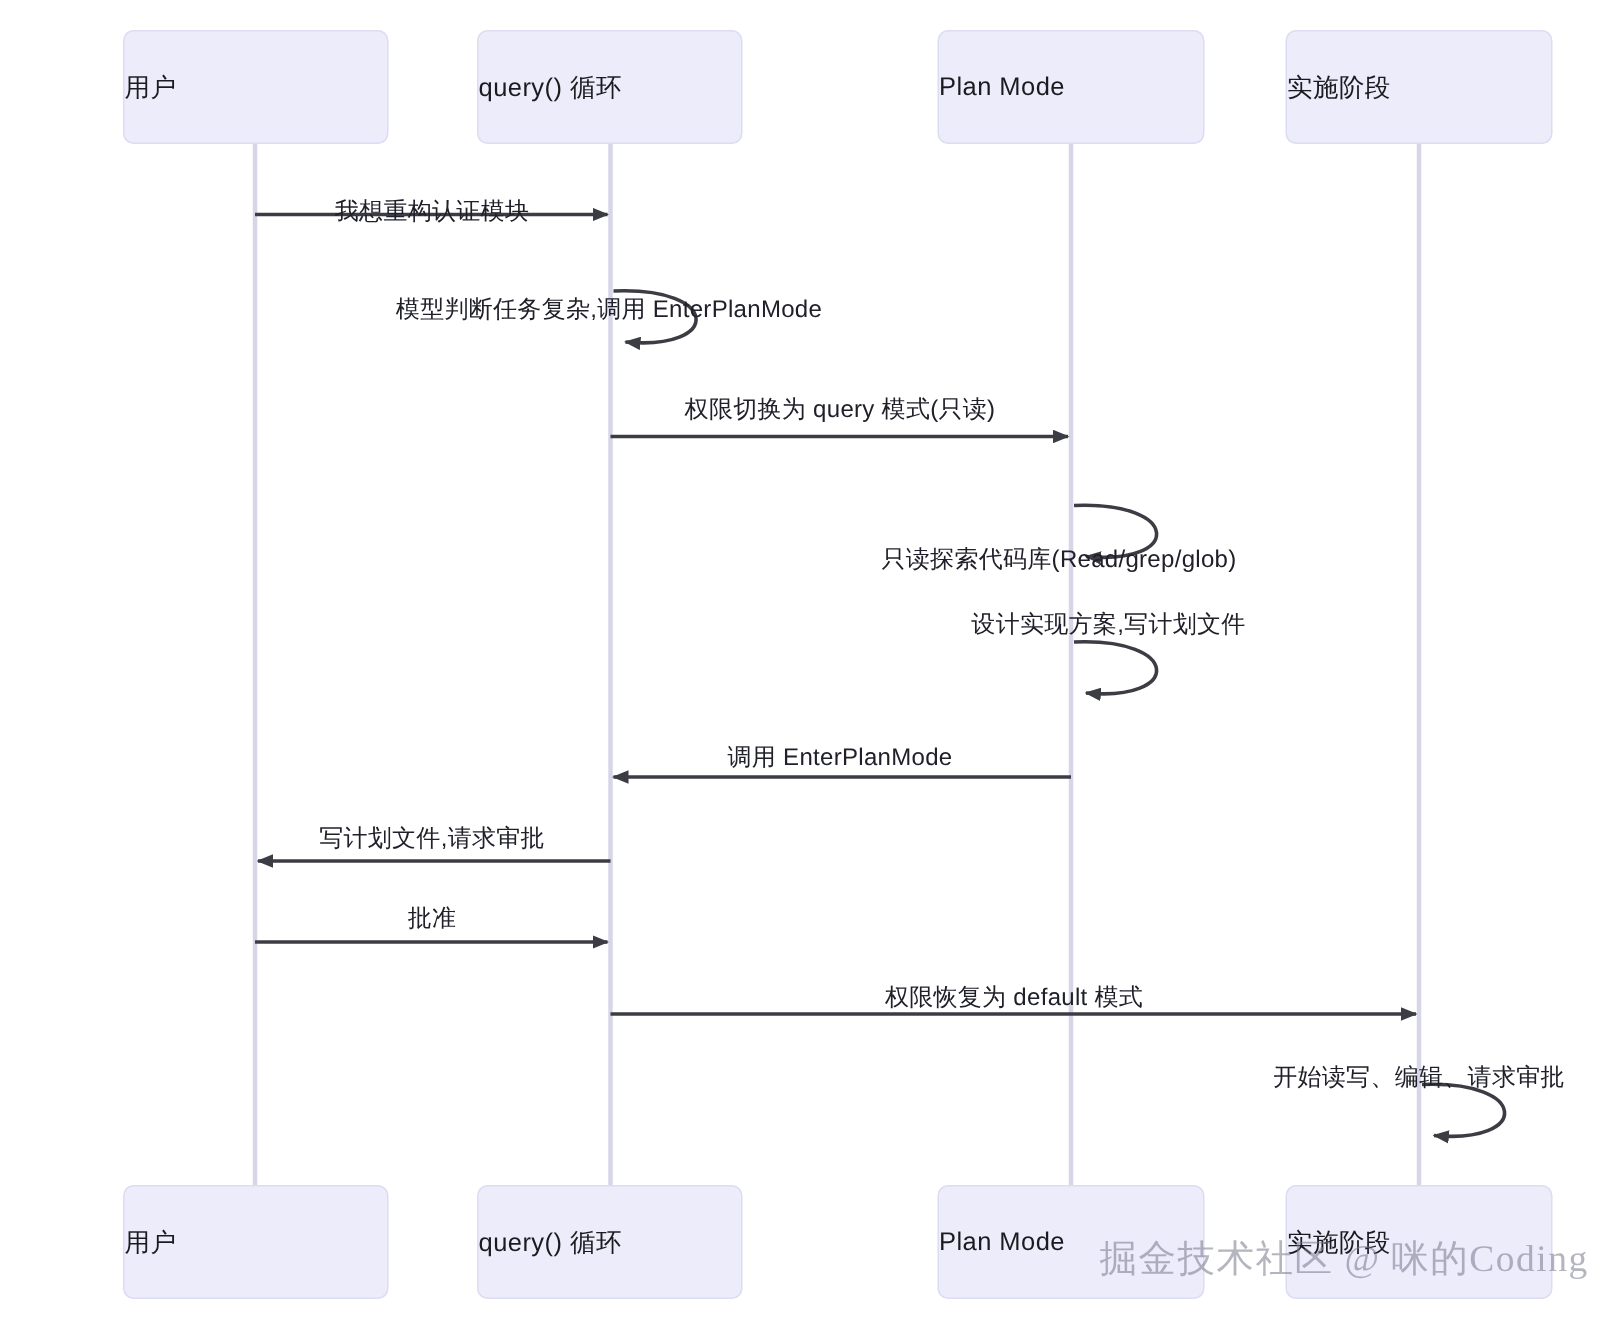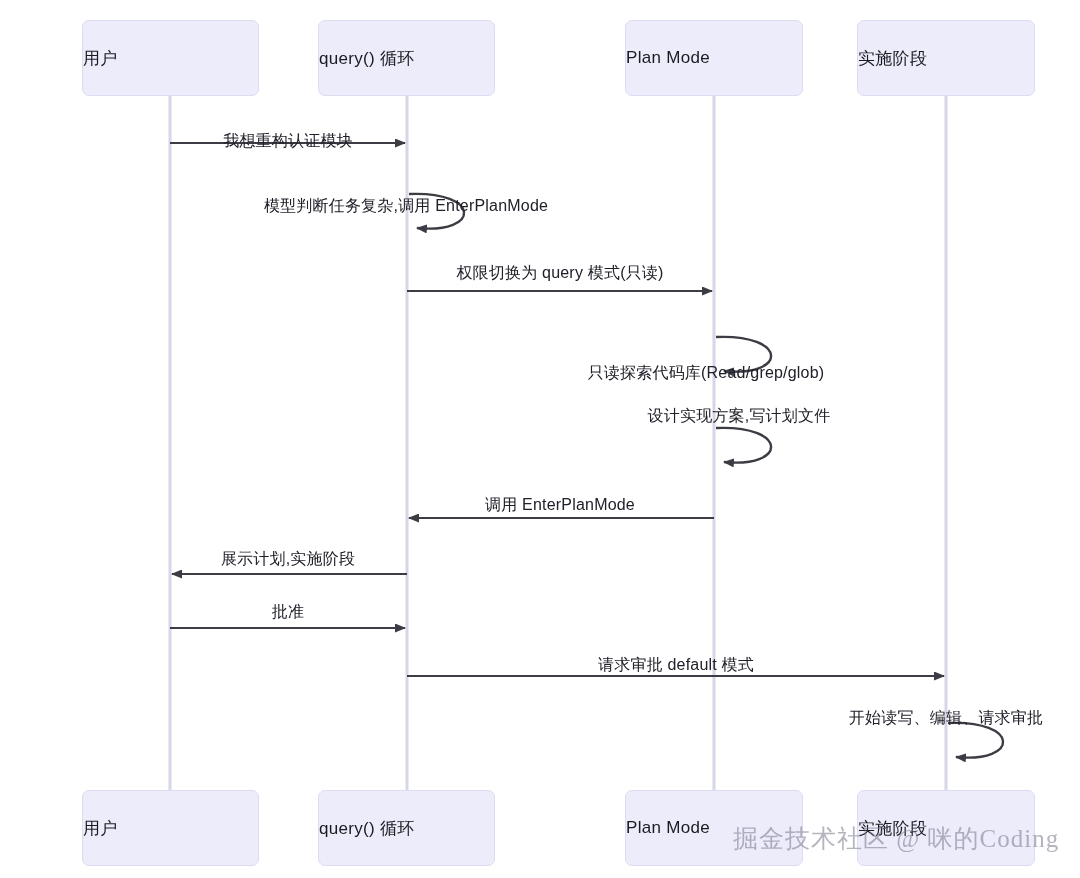--- a/index.html
+++ b/index.html
@@ -125,20 +125,20 @@
         <span class="participant-label">实施阶段</span>
       </div>
     </div>
   <div id="message-labels">
       <div class="msg-label" style="left: 288px; top: 131px;">我想重构认证模块</div>
       <div class="msg-label" style="left: 406px; top: 176px; margin-top: 20px;">模型判断任务复杂,调用 EnterPlanMode</div>
       <div class="msg-label" style="left: 560px; top: 263px;">权限切换为 query 模式(只读)</div>
       <div class="msg-label" style="left: 706px; top: 318px; margin-top: 45px;">只读探索代码库(Read/grep/glob)</div>
       <div class="msg-label" style="left: 714px; top: 406px; margin-left: 25px;">设计实现方案,写计划文件</div>
       <div class="msg-label" style="left: 560px; top: 495px;">调用 EnterPlanMode</div>
-      <div class="msg-label" style="left: 288px; top: 549px;">展示计划,实施阶段</div>
+      <div class="msg-label" style="left: 288px; top: 549px;">写计划文件,请求审批</div>
       <div class="msg-label" style="left: 288px; top: 602px;">批准</div>
-      <div class="msg-label" style="left: 676px; top: 655px;">请求审批 default 模式</div>
+      <div class="msg-label" style="left: 676px; top: 655px;">权限恢复为 default 模式</div>
       <div class="msg-label" style="left: 946px; top: 708px;">开始读写、编辑、请求审批</div>
     </div>
 
   <div class="watermark">掘金技术社区 @ 咪的Coding</div>
 </div>
 
 </body></html>

